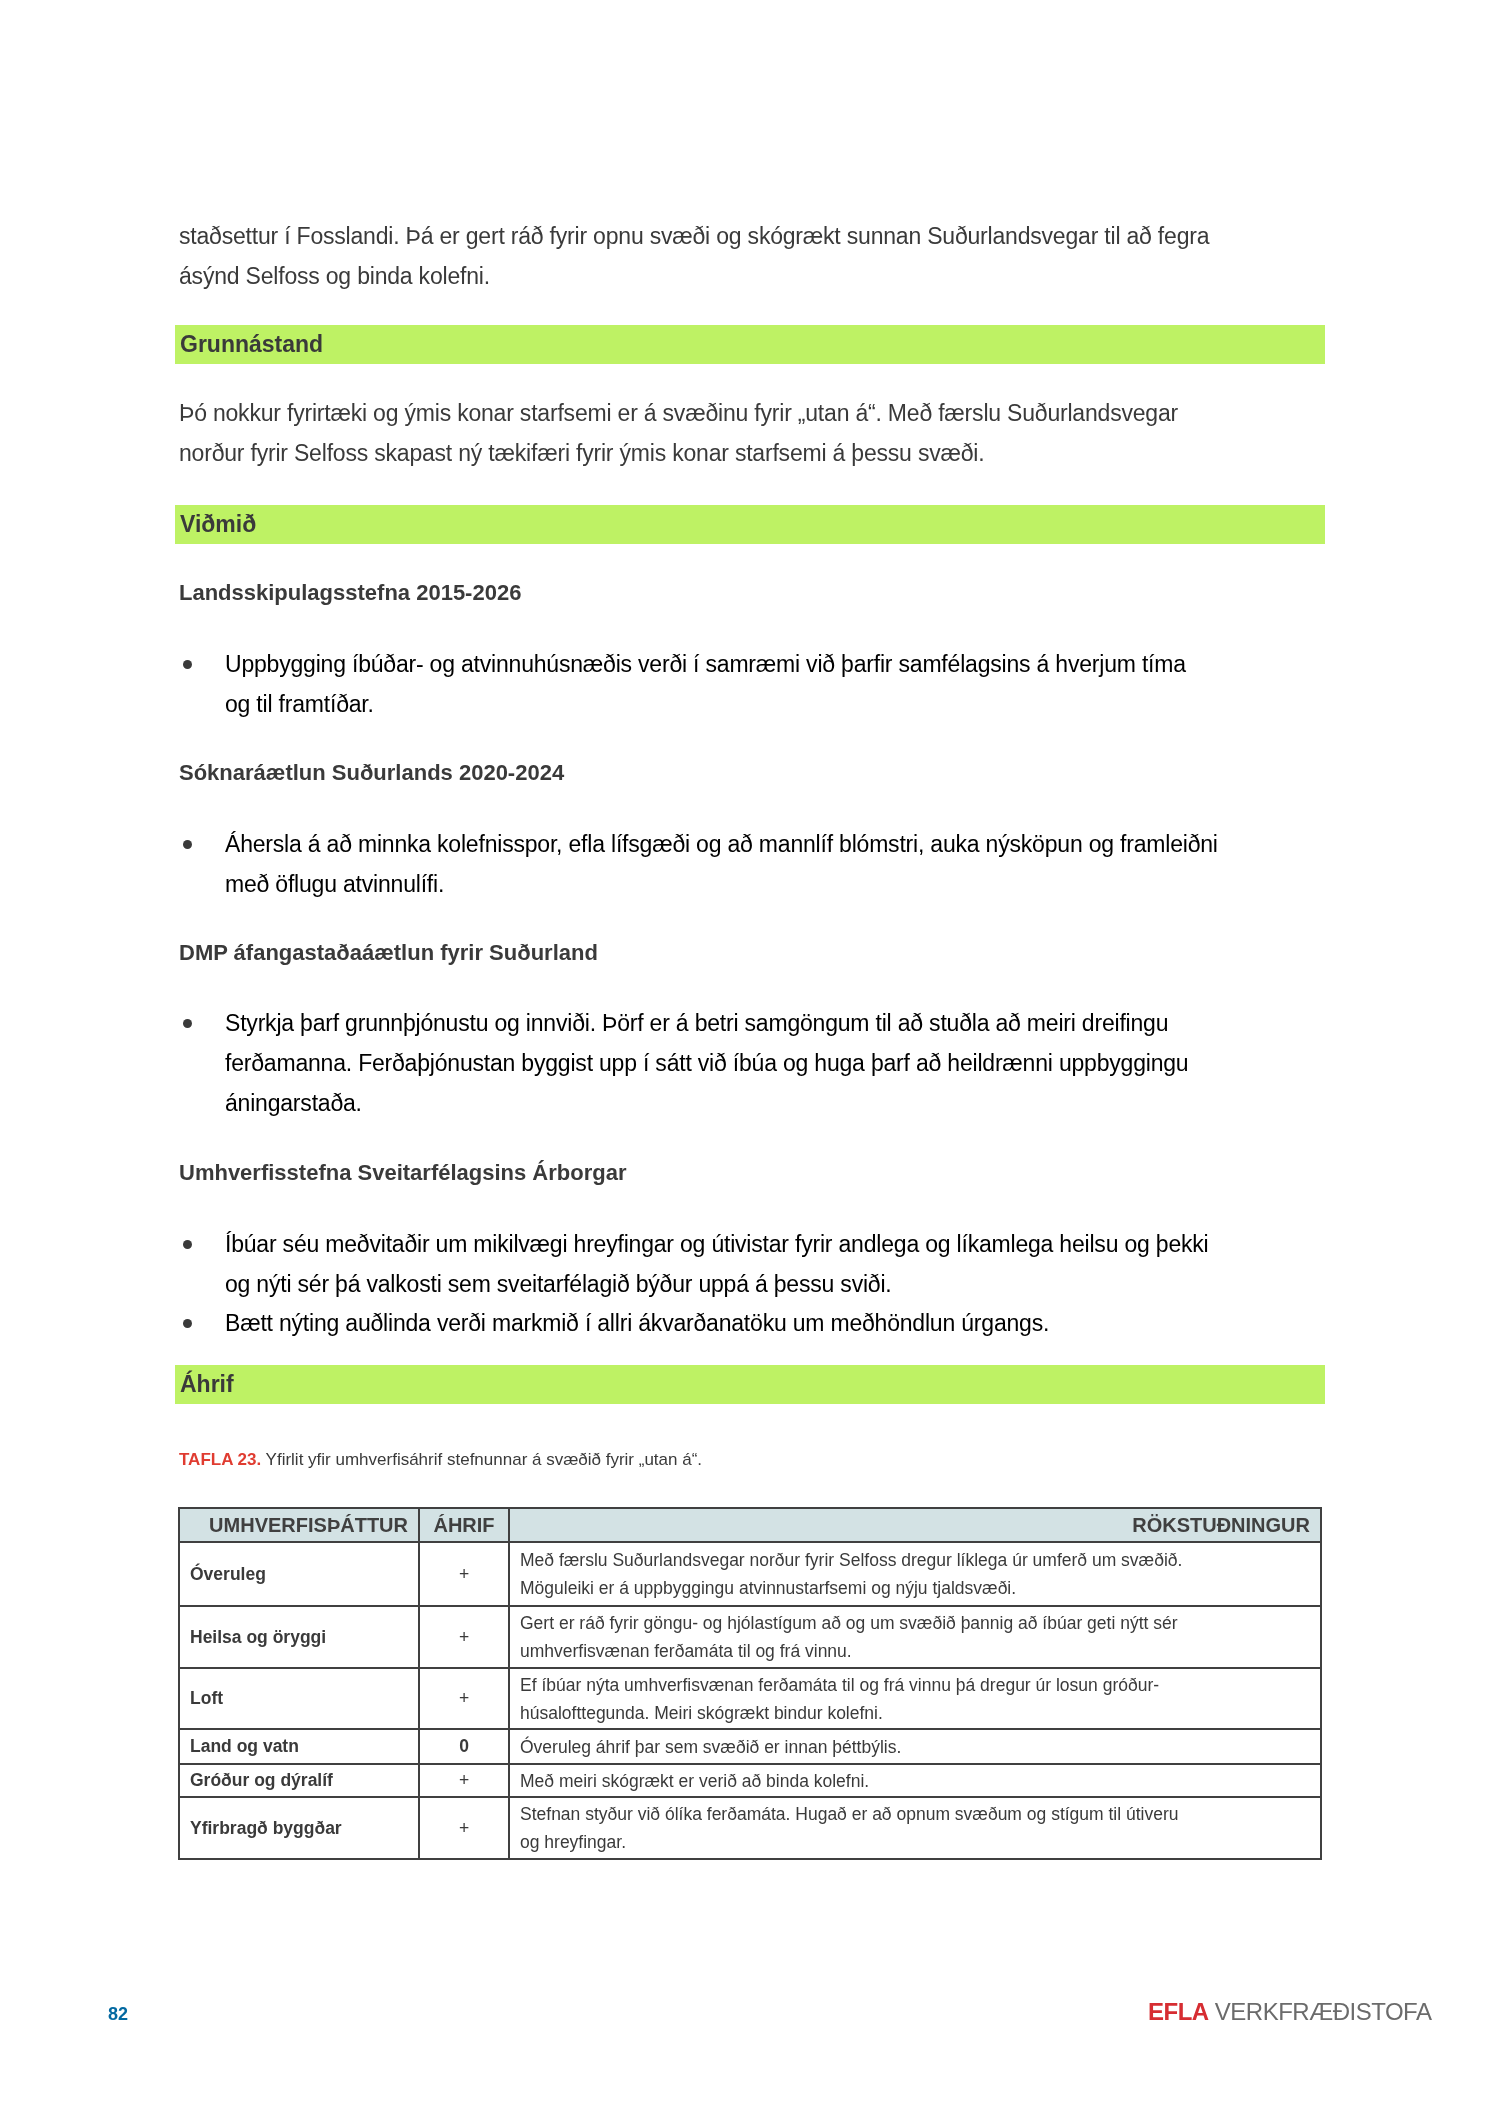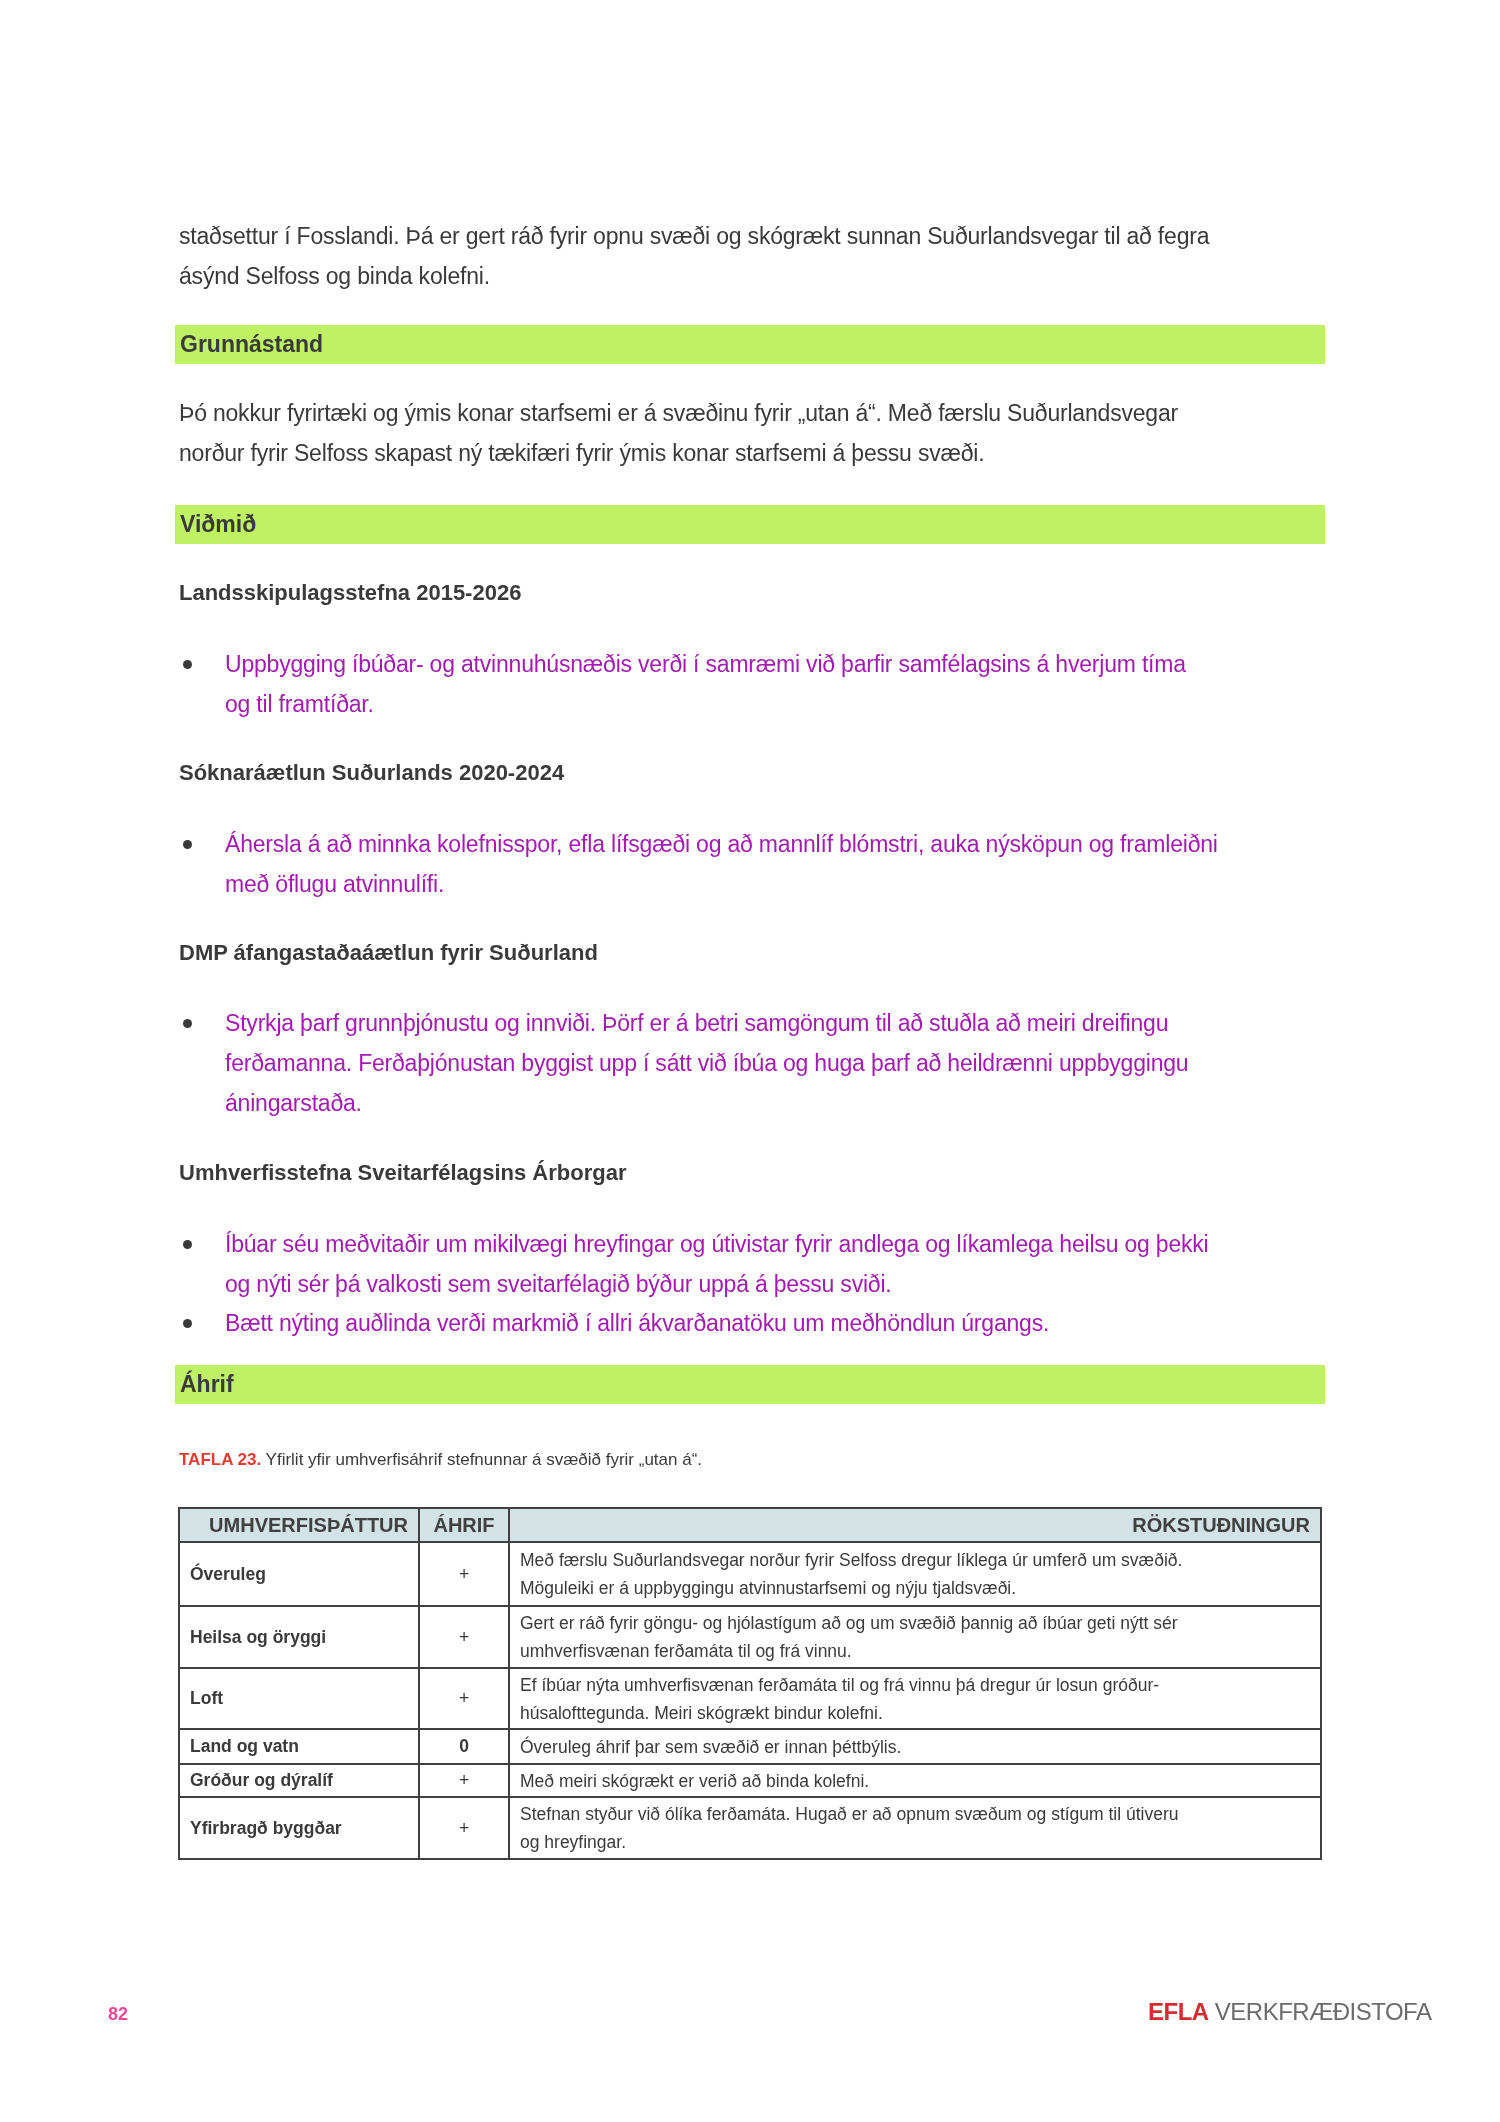--- a/index.html
+++ b/index.html
@@ -23,21 +23,21 @@
   .sub-heading {
     position: absolute; left: 179px; font-size: 22px; font-weight: bold;
     line-height: 36px; color: #3a3a3a; white-space: nowrap;
   }
   .bullet-dot {
     position: absolute; left: 183px; width: 9px; height: 9px; border-radius: 50%;
     background: #3a3a3a;
   }
   .bullet-line {
     position: absolute; left: 225px; font-size: 23px; line-height: 40px;
-    white-space: nowrap; color: #a21caf; letter-spacing: -0.2px; text-align: center;
+    white-space: nowrap; color: #000000; letter-spacing: -0.2px; text-align: center;
   }
   .caption {
     position: absolute; left: 179px; top: 1448px; font-size: 17px; line-height: 24px;
     color: #3a3a3a; white-space: nowrap;
   }
   .caption .lbl { color: #e03c31; font-weight: bold; }
   table.impact {
     position: absolute; left: 178px; top: 1507px; width: 1144px;
     border-collapse: collapse; font-size: 17.5px; color: #3a3a3a;
   }
@@ -46,21 +46,21 @@
   }
   table.impact th {
     background: #d3e2e4; font-weight: bold; text-align: right; height: 32px;
     font-size: 20px; color: #404040;
   }
   table.impact th.c2, table.impact td.c2 { text-align: center; }
   table.impact td.c1 { font-weight: bold; width: 218px; }
   table.impact td.c2 { width: 68px; font-weight: normal; }
   table.impact td.c3 { line-height: 28px; }
   .footer-page {
-    position: absolute; left: 108px; top: 2004px; font-size: 18px; font-weight: bold; color: #ec4899;
+    position: absolute; left: 108px; top: 2004px; font-size: 18px; font-weight: bold; color: #0369a1;
   }
   .footer-logo {
     position: absolute; left: 1148px; top: 1998px; font-size: 24px; white-space: nowrap; letter-spacing: -0.5px;
   }
   .footer-logo .brand { color: #d62d32; font-weight: bold; }
   .footer-logo .sub { color: #6b6b6b; font-weight: normal; }
 </style>
 </head>
 <body>
 

